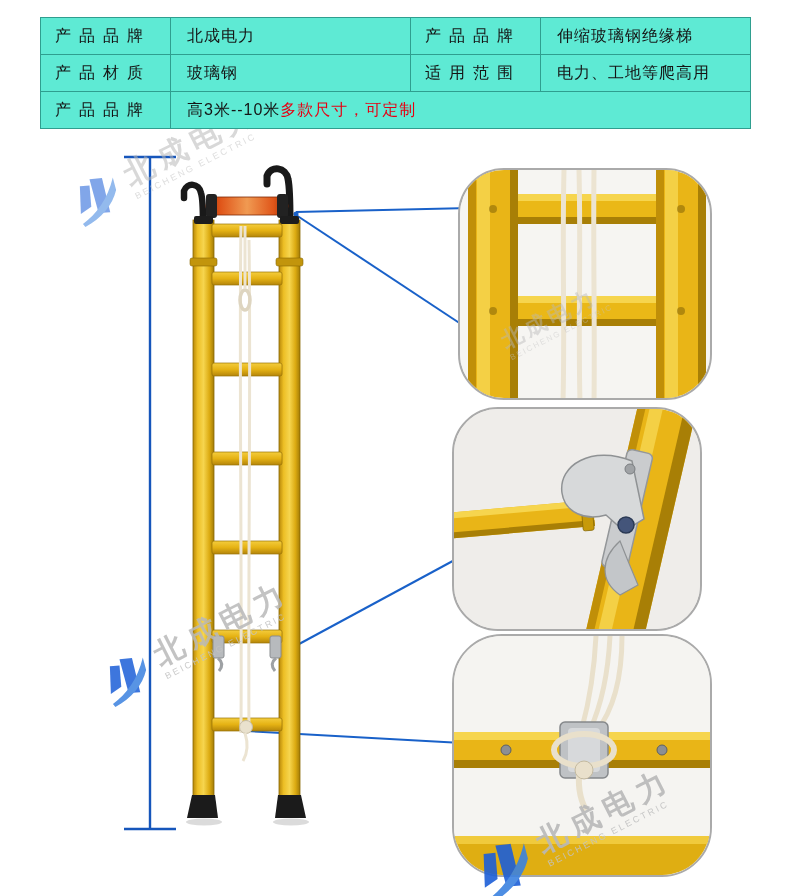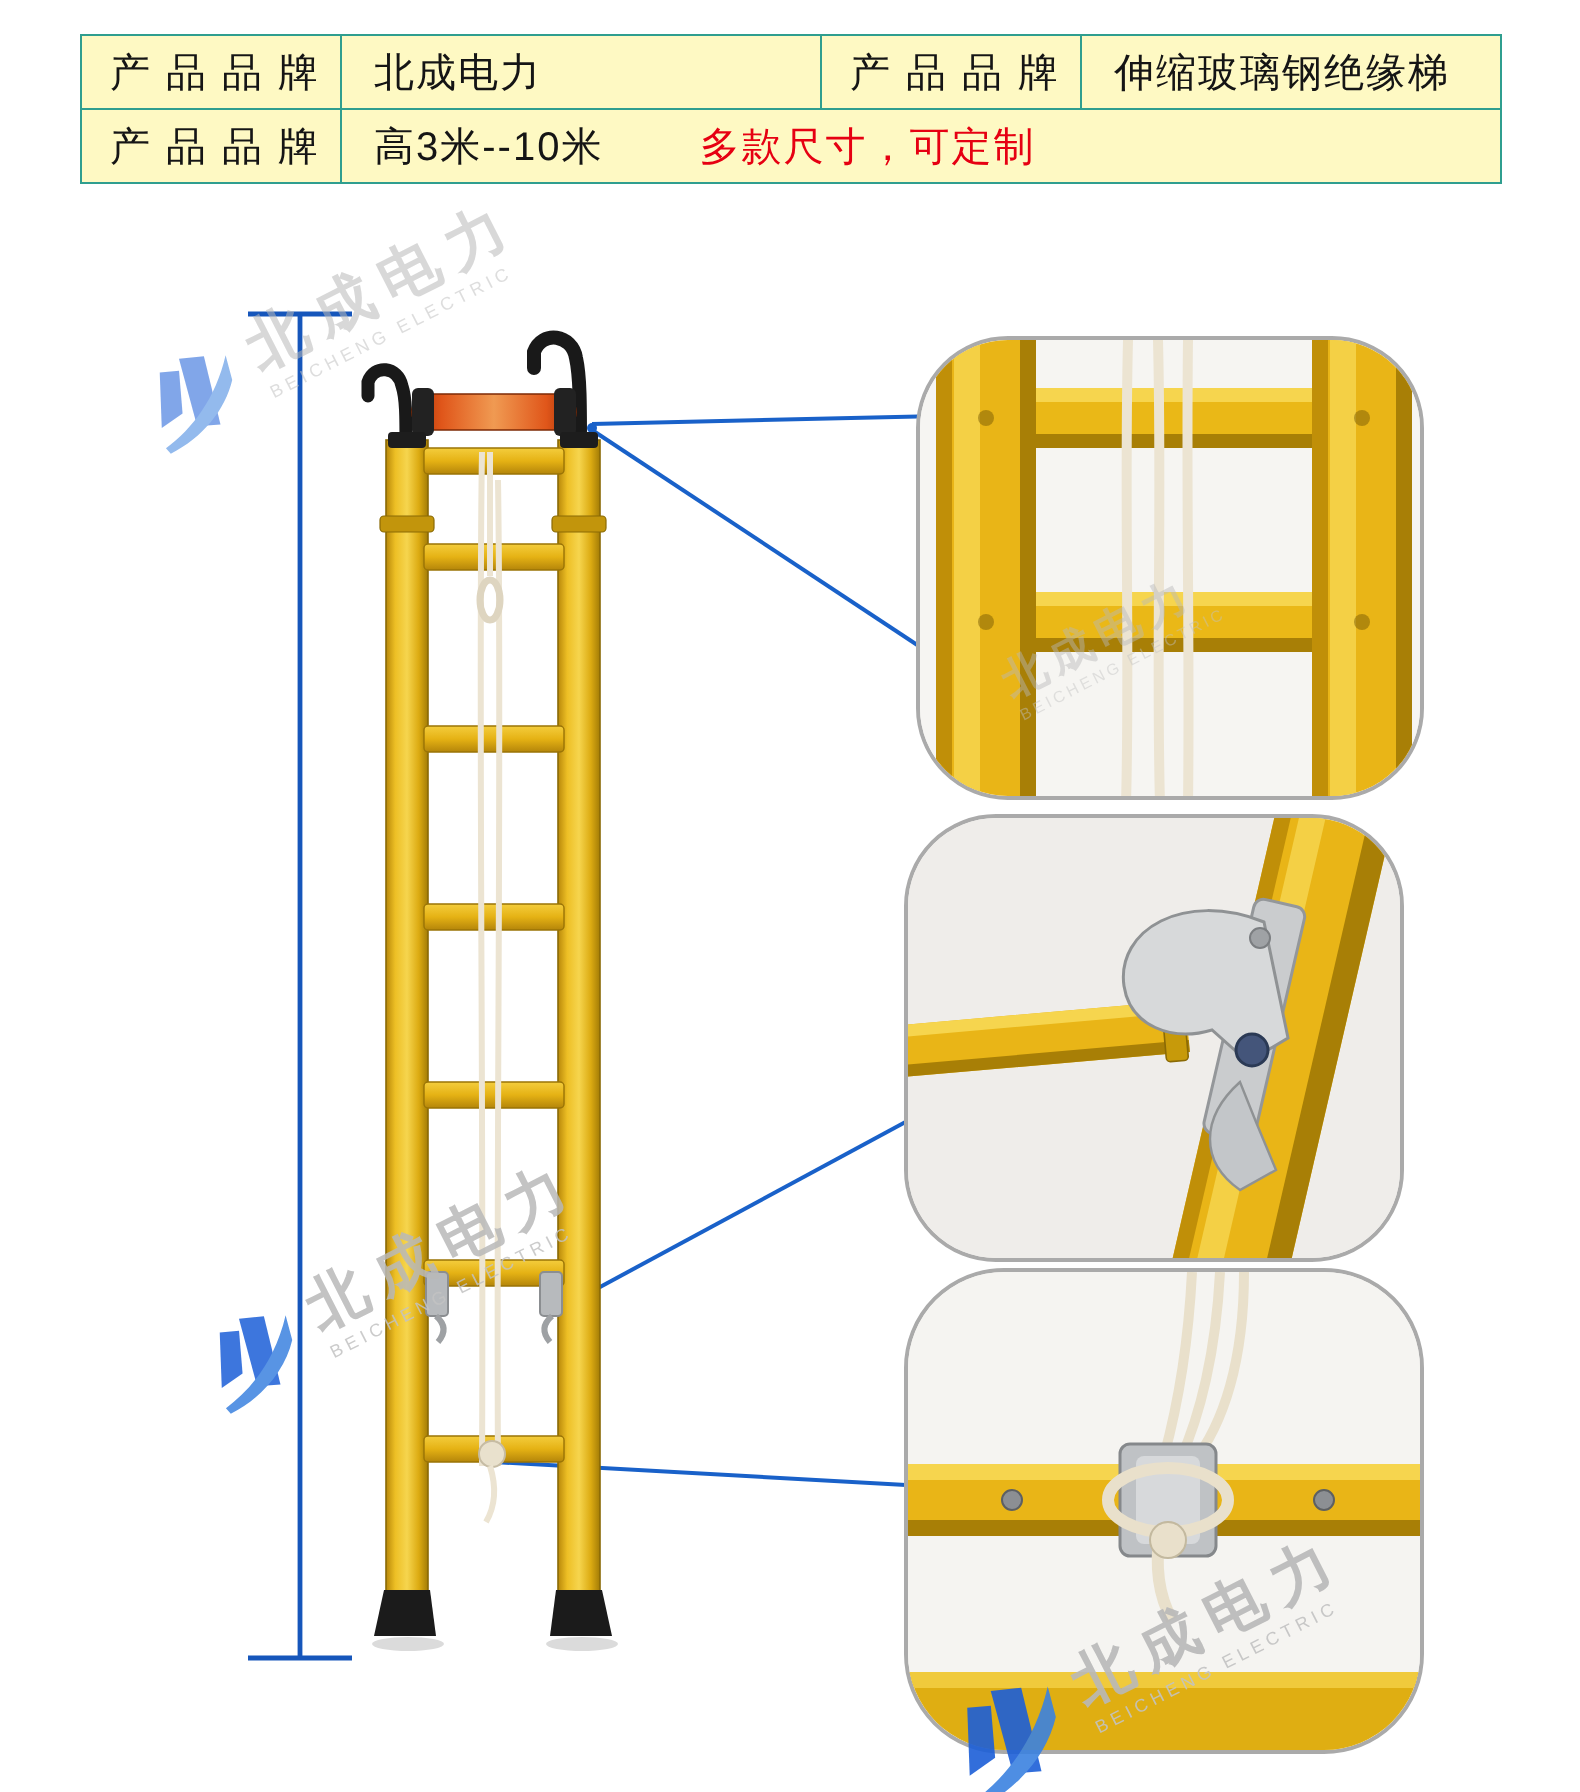--- a/index.html
+++ b/index.html
@@ -3,25 +3,25 @@
 <meta charset="utf-8">
 <style>
   * { margin:0; padding:0; box-sizing:border-box; }
   html,body { background:#fff; }
   body { font-family:"Liberation Sans", sans-serif; }
   .page { position:relative; width:790px; height:896px; background:#ffffff; overflow:hidden; }
 
   
   .spec-table { position:absolute; left:40px; top:17px; width:710px; z-index:6;
                 border-collapse:collapse; table-layout:fixed; background:#fff; }
-  .spec-table td { border:1px solid #2f9e8f; height:37px; font-size:20px; color:#151515; background:#fef9c3;
+  .spec-table td { border:1px solid #2f9e8f; height:37px; font-size:16px; color:#151515; background:#5eead4;
                    vertical-align:middle; white-space:nowrap; overflow:hidden; }
   .spec-table td.lbl { letter-spacing:8px; padding-left:14px; }
   .spec-table td.val { padding-left:16px; letter-spacing:1px; }
-  .red { color:#e60012;margin-left:48px; }
+  .red { color:#e60012; }
 
   
   .scene { position:absolute; left:0; top:0; z-index:1; }
 
   
   .panel { position:absolute; border:2px solid #aaaaaa; border-radius:46px; overflow:hidden;
            background:#f3f2ef; z-index:2; }
   .panel svg { display:block; }
   #panel1 { left:458px; top:168px; width:254px; height:232px; }
   #panel2 { left:452px; top:407px; width:250px; height:224px; }
@@ -52,20 +52,26 @@
         <col style="width:240px">
         <col style="width:130px">
         <col style="width:210px">
       </colgroup>
     <tbody>
         <tr>
       <td class="lbl">产品品牌</td>
       <td class="val">北成电力</td>
       <td class="lbl">产品品牌</td>
       <td class="val">伸缩玻璃钢绝缘梯</td>
+    </tr>
+    <tr>
+      <td class="lbl">产品材质</td>
+      <td class="val">玻璃钢</td>
+      <td class="lbl">适用范围</td>
+      <td class="val">电力、工地等爬高用</td>
     </tr>
     <tr>
       <td class="lbl">产品品牌</td>
       <td class="val" colspan="3">
         <span>高3米--10米</span><span class="red">多款尺寸，可定制</span>
       </td>
     </tr>
   </tbody>
     </table>
 

